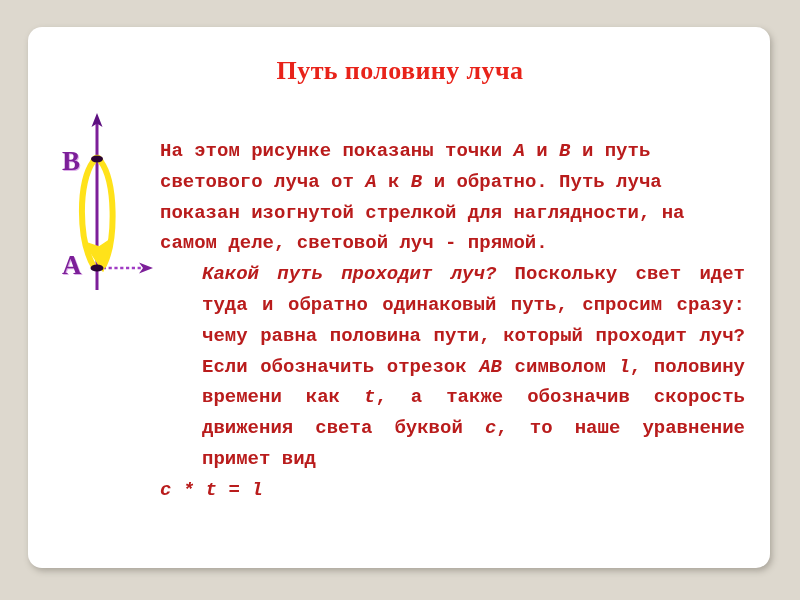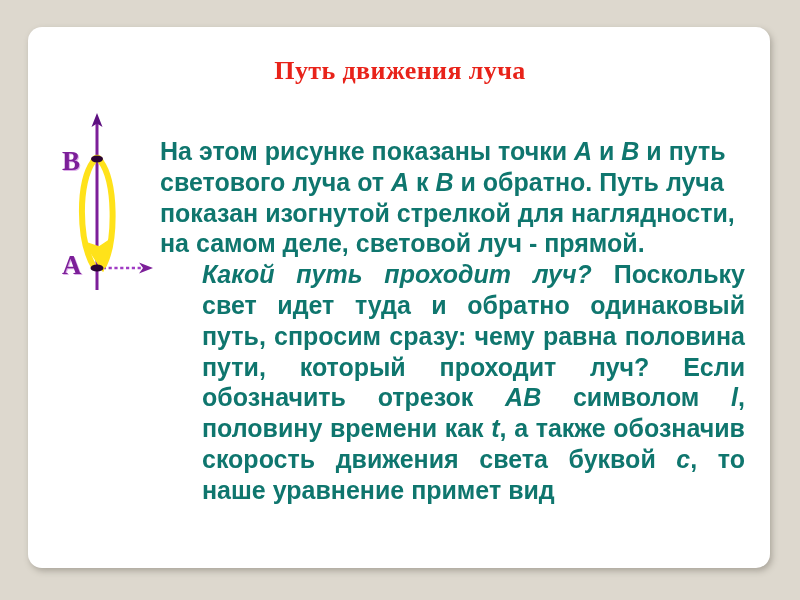--- a/index.html
+++ b/index.html
@@ -69,24 +69,24 @@
   }
   .label-b { left: 22px; top: 48px; }
   .label-a { left: 22px; top: 152px; }
 
   
   .text-block {
     position: absolute;
     left: 160px;
     top: 136px;
     width: 585px;
-    color: #0f766e;
-    font-family: Liberation Sans, sans-serif;
+    color: #b91c1c;
+    font-family: Liberation Mono, monospace;
     font-weight: bold;
-    font-size: 25px;
+    font-size: 19px;
     line-height: 30.8px;
   }
   .para {
     margin: 0;
   }
   .para-justify {
     text-align: justify;
     text-justify: inter-word;
     margin-left: 42px;
   }
@@ -96,21 +96,21 @@
     font-weight: bold;
   }
 </style>
 </head>
 <body>
 
 <div id="slide-root">
 
   <div class="slide-card"></div>
 
-  <div class="slide-title">Путь движения луча</div>
+  <div class="slide-title">Путь половину луча</div>
 
   <div class="diagram">
     <svg width="125" height="200" viewBox="0 0 125 200" xmlns="http://www.w3.org/2000/svg">
 
       <line x1="57" y1="190" x2="57" y2="22" stroke="#7c1f99" stroke-width="3"></line>
 
       <polygon points="57,13 51.5,27 57,23.5 62.5,27" fill="#5d1080"></polygon>
 
       <line x1="57" y1="168" x2="104" y2="168" stroke="#a03cc4" stroke-width="2.6" stroke-dasharray="3.2 2.6"></line>
 
@@ -132,15 +132,16 @@
     <div class="point-label label-b">B</div>
     <div class="point-label label-a">A</div>
   </div>
 
   <div class="text-block">
 
     <p class="para"><span>На этом рисунке показаны точки </span><span class="it">A</span><span> и </span><span class="it">B</span><span> и путь светового луча от </span><span class="it">A</span><span> к </span><span class="it">B</span><span> и обратно. Путь луча показан изогнутой стрелкой для наглядности, на самом деле, световой луч - прямой.</span></p>
 
     <p class="para para-justify"><span class="it">Какой путь проходит луч?</span><span> Поскольку свет идет туда и обратно одинаковый путь, спросим сразу: чему равна половина пути, который проходит луч? Если обозначить отрезок </span><span class="it">AB</span><span> символом </span><span class="it">l</span><span>, половину времени как </span><span class="it">t</span><span>, а также обозначив скорость движения света буквой </span><span class="it">c</span><span>, то наше уравнение примет вид</span></p>
 
+    <p class="para formula">c * t = l</p>
   </div>
 
 </div>
 
 </body></html>

